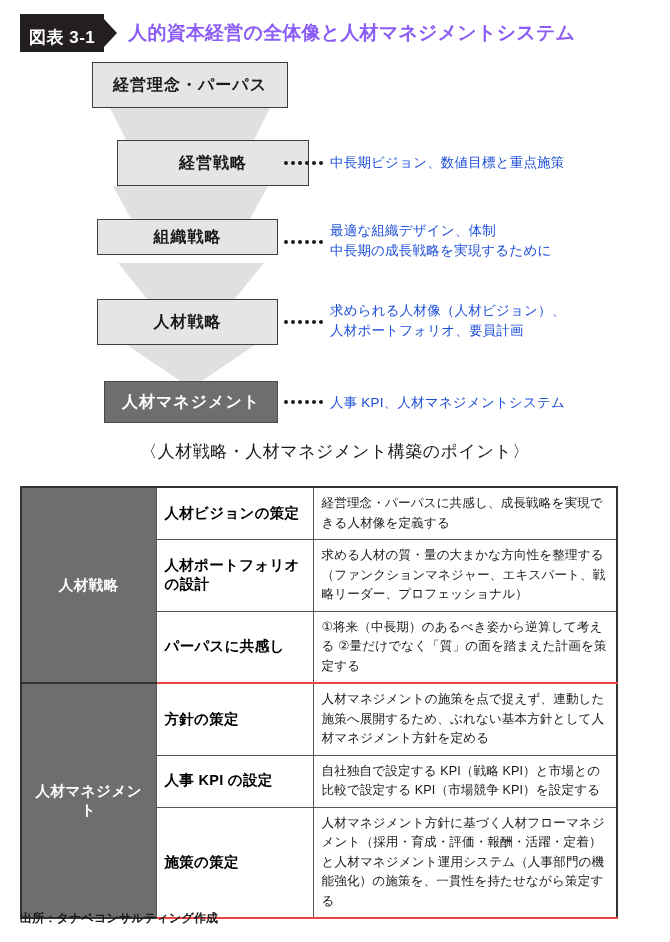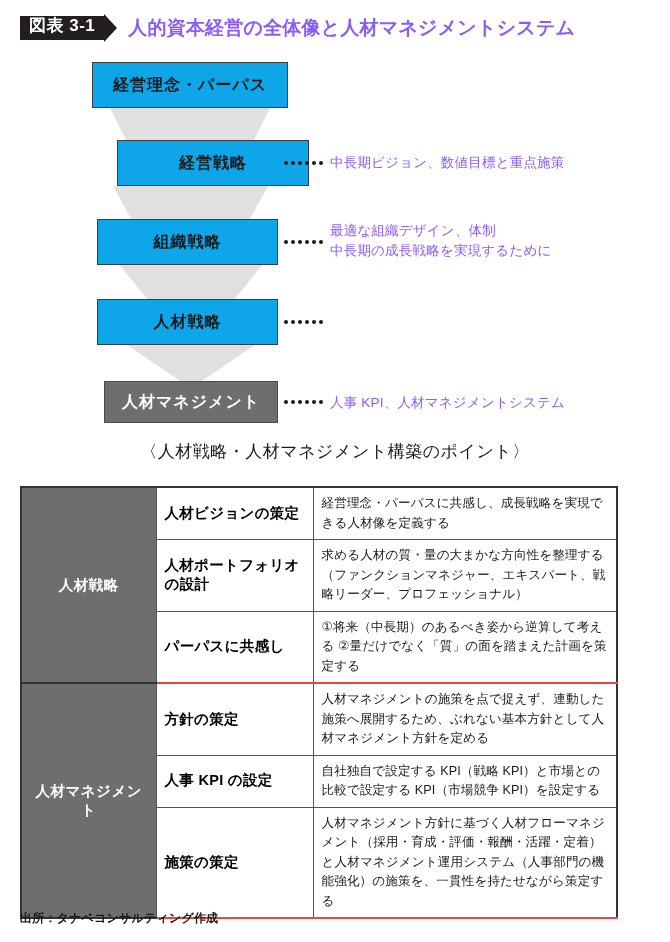--- a/index.html
+++ b/index.html
@@ -24,21 +24,21 @@
     display: flex;
     align-items: center;
   }
   .badge {
     position: relative;
     background: #231f20;
     color: #ffffff;
     font-weight: bold;
     font-size: 17px;
     line-height: 1;
-    padding: 1px 9px 6px 9px;
+    padding: 15px 9px 6px 9px;
     letter-spacing: 0.5px;
     white-space: nowrap;
   }
   .badge-arrow {
     width: 0; height: 0;
     border-top: 14px solid transparent;
     border-bottom: 14px solid transparent;
     border-left: 13px solid #231f20;
   }
   .title-text {
@@ -53,21 +53,21 @@
   
   #funnel {
     position: absolute;
     left: 0; top: 56px;
     width: 670px;
     height: 380px;
   }
   .fbox {
     position: absolute;
     border: 1.5px solid #3d3d3d;
-    background: #0ea5e9;
+    background: #e5e5e5;
     display: flex;
     align-items: center;
     justify-content: center;
     font-size: 16px;
     font-weight: bold;
     letter-spacing: 1px;
     color: #1a1a1a;
     z-index: 3;
   }
   .fbox.dark {
@@ -93,21 +93,21 @@
     display: block;
     width: 4px; height: 4px;
     border-radius: 50%;
     background: #1a1a1a;
   }
   .anno {
     position: absolute;
     font-size: 13.5px;
     line-height: 1.5;
     letter-spacing: 0.2px;
-    color: #8b5cf6;
+    color: #1d4ed8;
     white-space: nowrap;
   }
 
   
   .subhead {
     position: absolute;
     left: 0; top: 440px;
     width: 670px;
     text-align: center;
     font-size: 17px;
@@ -206,21 +206,21 @@
         <i></i>
         <i></i>
         <i></i>
         <i></i>
         <i></i>
     </div>
     <div class="anno" style="left:330px; top:97px;">
       <div>中長期ビジョン、数値目標と重点施策</div>
     </div>
 
-    <div class="fbox" style="left:97px; top:163px; width:181px; height:46px;">
+    <div class="fbox" style="left:97px; top:163px; width:181px; height:36px;">
       <span>組織戦略</span>
     </div>
     <div class="leader" style="left:284px; top:184px;">
       <i></i>
         <i></i>
         <i></i>
         <i></i>
         <i></i>
         <i></i>
     </div>
@@ -232,20 +232,24 @@
     <div class="fbox" style="left:97px; top:243px; width:181px; height:46px;">
       <span>人材戦略</span>
     </div>
     <div class="leader" style="left:284px; top:264px;">
       <i></i>
         <i></i>
         <i></i>
         <i></i>
         <i></i>
         <i></i>
+    </div>
+    <div class="anno" style="left:330px; top:245px;">
+      <div>求められる人材像（人材ビジョン）、</div>
+      <div>人材ポートフォリオ、要員計画</div>
     </div>
 
     <div class="fbox dark" style="left:104px; top:325px; width:174px; height:42px;">
       <span>人材マネジメント</span>
     </div>
     <div class="leader" style="left:284px; top:344px;">
       <i></i>
         <i></i>
         <i></i>
         <i></i>

